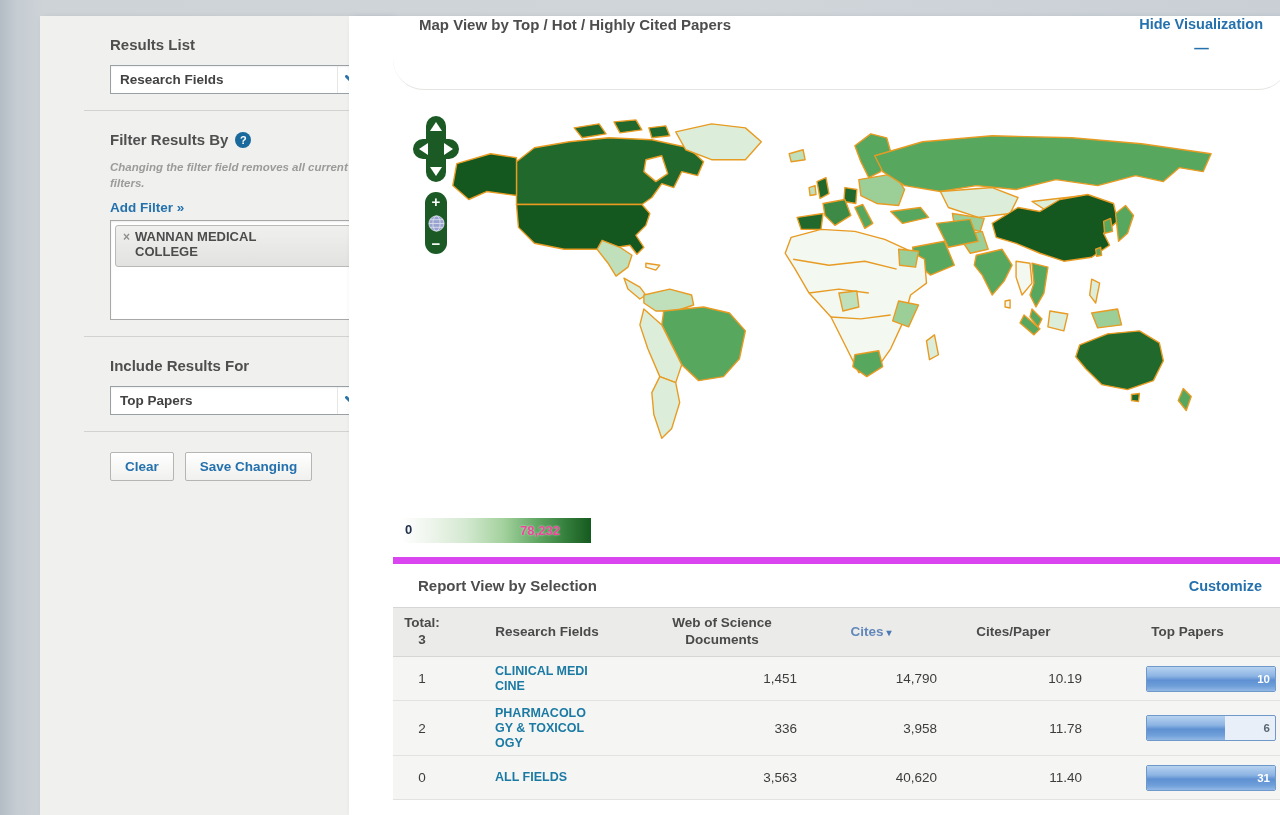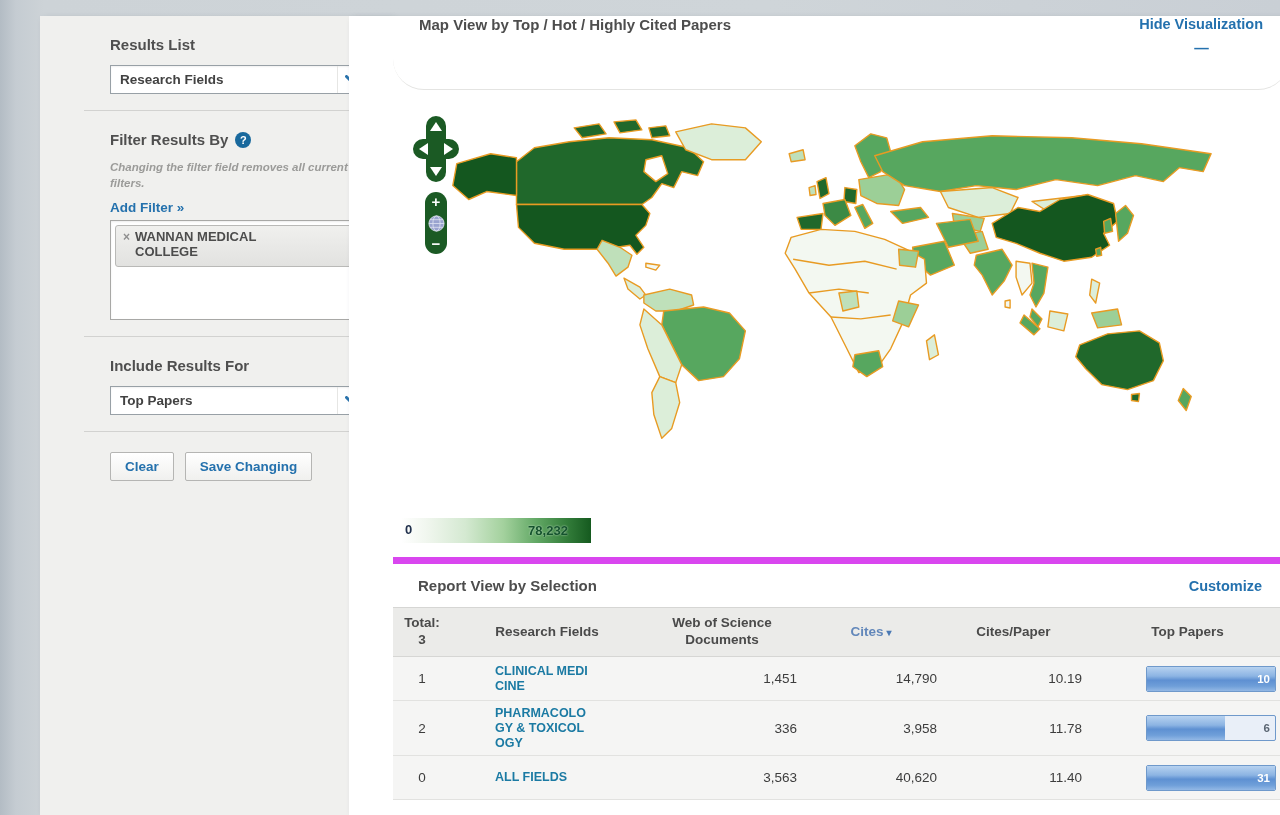--- a/index.html
+++ b/index.html
@@ -51,21 +51,21 @@
   .pan-ctl{position:absolute;left:20px;top:26px;cursor:pointer;}
   .zoom-pill{position:absolute;left:32px;top:102px;width:22px;height:62px;background:#1b5a24;
     border-radius:11px;display:flex;flex-direction:column;align-items:center;justify-content:space-between;
     padding:3px 0;box-sizing:border-box;}
   .zoom-pill .zbtn{color:#fff;font-weight:bold;font-size:15px;line-height:14px;cursor:pointer;}
 
   .legend{position:absolute;left:8px;top:428px;width:190px;height:25px;}
   .legend-bar{width:190px;height:25px;
     background:linear-gradient(90deg,#ffffff 0%,#f0f6ee 14%,#d4e9d1 34%,#a3d19d 54%,#63a966 71%,#347e3b 87%,#155a1f 100%);}
   .legend-min{position:absolute;left:4px;top:4px;font-size:13px;font-weight:bold;color:#22314d;}
-  .legend-max{position:absolute;left:147px;top:5px;transform:translateX(-50%);font-size:13px;font-weight:bold;color:#14532d;text-shadow:0 0 2px rgba(255,255,255,.7);}
+  .legend-max{position:absolute;left:139px;top:5px;transform:translateX(-50%);font-size:13px;font-weight:bold;color:#ec4899;text-shadow:0 0 2px rgba(255,255,255,.7);}
 
   
   .report{border-top:7px solid #d946ef;}
   .report-header{height:43px;display:flex;align-items:center;padding:0 27px 0 25px;}
   .report-title{font-size:15px;font-weight:bold;color:#4d4d4d;margin:0;}
   .customize{margin-left:auto;color:#2471ae;font-weight:bold;font-size:14.5px;text-decoration:none;cursor:pointer;}
 
   .grid{display:grid;grid-template-columns:58px 192px 158px 140px 145px 1fr;}
   .thead{background:#ebebe9;border-top:1px solid #d6d6d4;border-bottom:1px solid #d6d6d4;
     min-height:48px;align-items:center;font-size:13.5px;font-weight:bold;color:#4a4a4a;}

